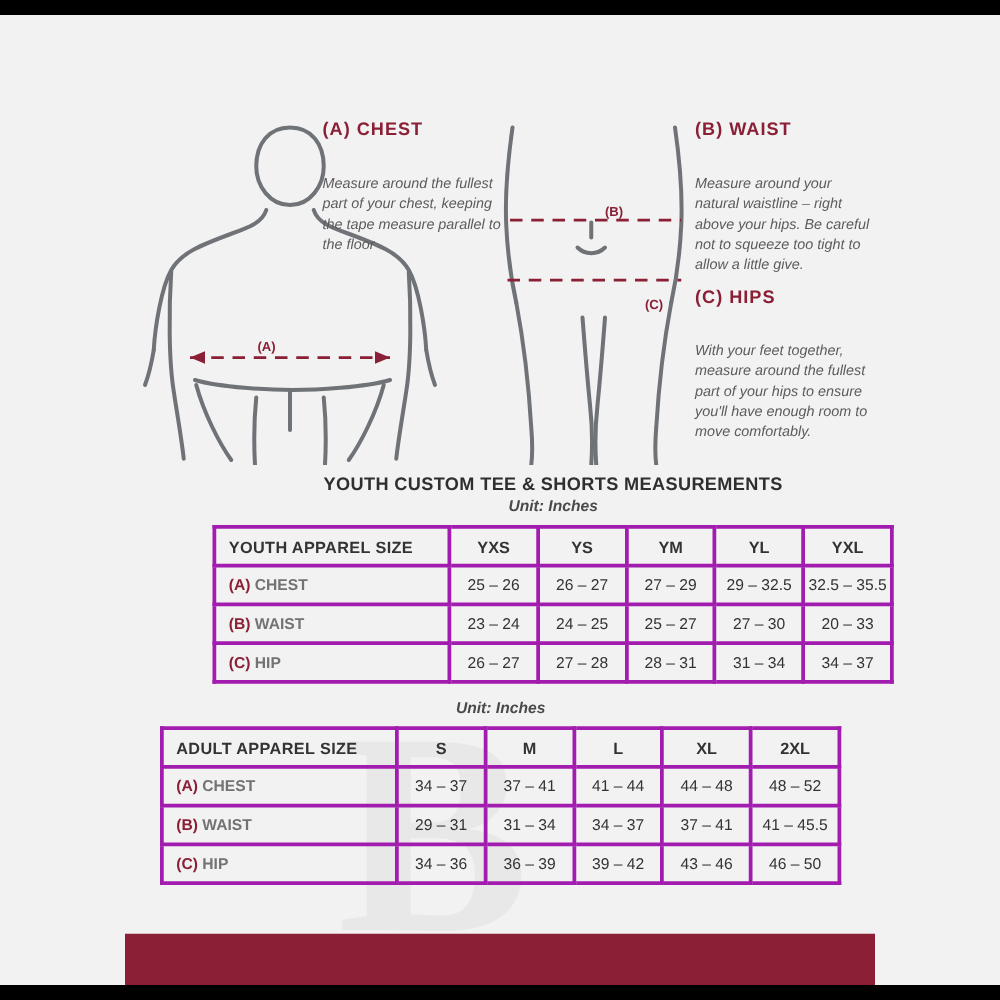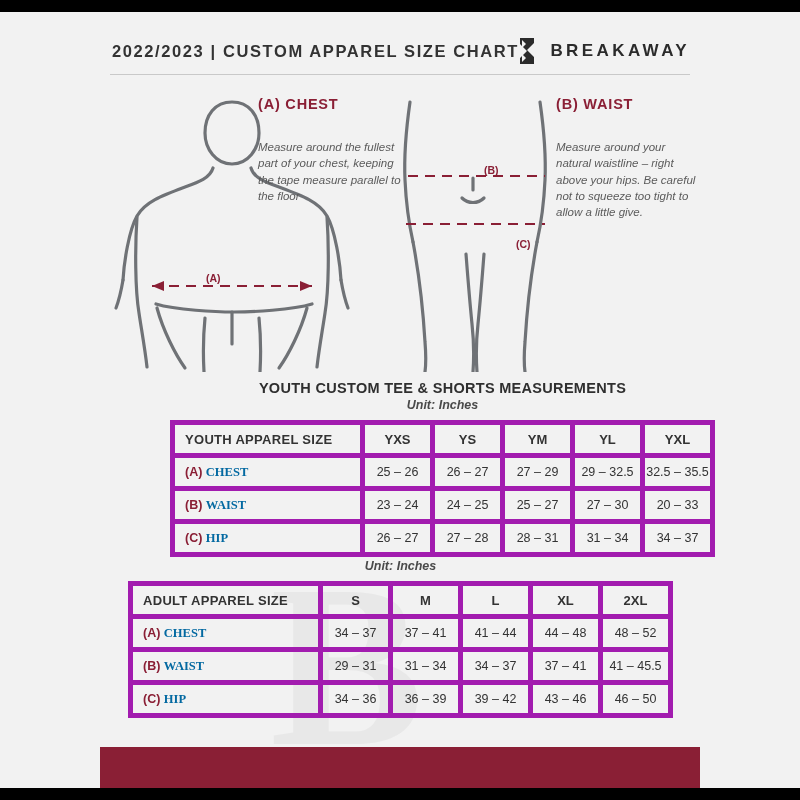--- a/index.html
+++ b/index.html
@@ -141,41 +141,41 @@
     margin-top: 2px;
     margin-bottom: 8px;
     font-weight: bold;
   }
   table {
     width: 545px;
     border-collapse: collapse;
     table-layout: fixed;
   }
   th, td {
-    border: 5px solid #a21caf;
+    border: 3px solid #a21caf;
     height: 28px;
     font-size: 12.5px;
     color: #333;
     text-align: center;
     padding: 0;
   }
   th.rowhead, td.rowhead {
     text-align: left;
     padding-left: 10px;
     width: 175px;
     font-weight: bold;
   }
   th {
     font-weight: bold;
     font-size: 13px;
   }
   th.rowhead { letter-spacing: 0.3px; }
   td.val { font-weight: normal; }
   .tag { color: #8a1f35; font-weight: bold; }
-  .lblname { color: #0369a1; font-weight: bold; font-family: Liberation Serif, serif; }
+  .lblname { color: #737373; font-weight: bold; }
 
   #youth-block { top: 368px; padding-left: 42px; }
   #adult-block { top: 545px; }
 
   
   .footer-bar {
     position: absolute;
     left: 100px;
     top: 735px;
     width: 600px;
@@ -184,34 +184,20 @@
   }
 </style>
 </head>
 <body>
 
 <div id="page">
   <div class="sheet">
 
     <div class="watermark">B</div>
 
-    <div class="header">
-      <div class="header-title">2022/2023  |  CUSTOM APPAREL SIZE CHART</div>
-      <div class="brand">
-        <span class="brand-mark">
-          <svg width="22" height="30" viewBox="0 0 22 30">
-            <path d="M4 2 L18 2 L18 7 L11 14 L18 21 L18 28 L4 28 L4 22 L11 15 L4 8 Z" fill="#2b2b2b"></path>
-            <path d="M6 4 L6 12 L10 8 Z" fill="#f2f2f2"></path>
-            <path d="M6 26 L6 18 L10 22 Z" fill="#f2f2f2"></path>
-          </svg>
-        </span>
-        <span class="brand-name">BREAKAWAY</span>
-      </div>
-      <div class="rule-top"></div>
-    </div>
 
     <div class="illus">
       <svg class="svg-figures" width="800" height="300" viewBox="0 0 800 300">
         <g fill="none" stroke="#6f7276" stroke-width="3.2" stroke-linejoin="round" stroke-linecap="round">
 
           <path d="M232 30 c-17 0 -27 13 -27 31 c0 16 11 31 27 31 c16 0 27 -15 27 -31 c0 -18 -10 -31 -27 -31 z"></path>
           <path d="M213 96 c-3 10 -14 14 -28 19 c-24 9 -40 15 -48 29 c-8 14 -13 46 -14 64"></path>
           <path d="M251 96 c3 10 14 14 28 19 c24 9 40 15 48 29 c8 14 13 46 14 64"></path>
           <path d="M123 208 c-2 12 -4 20 -7 28"></path>
           <path d="M341 208 c2 12 4 20 7 28"></path>
@@ -252,20 +238,24 @@
       <div class="lbl" id="lbl-c">(C)</div>
 
       <div class="callout" id="callout-chest">
         <div class="ct">(A) CHEST</div>
         <div class="cb">Measure around the fullest part of your chest, keeping the tape measure parallel to the floor</div>
       </div>
       <div class="callout" id="callout-waist">
         <div class="ct">(B) WAIST</div>
         <div class="cb">Measure around your natural waistline – right above your hips. Be careful not to squeeze too tight to allow a little give.</div>
       </div>
+      <div class="callout" id="callout-hips">
+        <div class="ct">(C) HIPS</div>
+        <div class="cb">With your feet together, measure around the fullest part of your hips to ensure you'll have enough room to move comfortably.</div>
+      </div>
     </div>
 
     <div class="tbl-block" id="youth-block">
       <div class="tbl-title">YOUTH CUSTOM TEE &amp; SHORTS MEASUREMENTS</div>
       <div class="tbl-unit">Unit: Inches</div>
       <table>
         <thead>
           <tr>
             <th class="rowhead">YOUTH APPAREL SIZE</th>
             <th>YXS</th>

